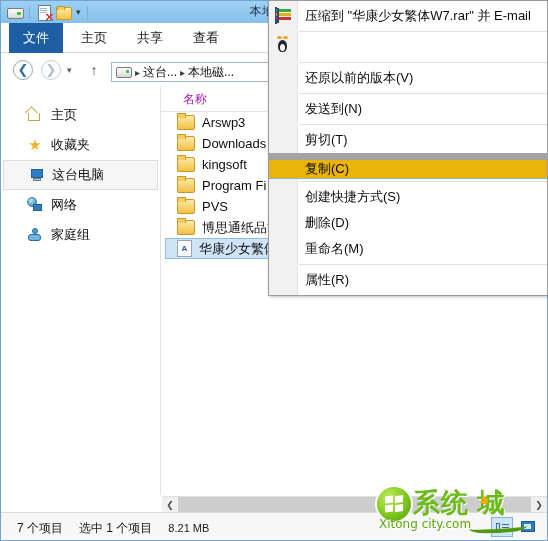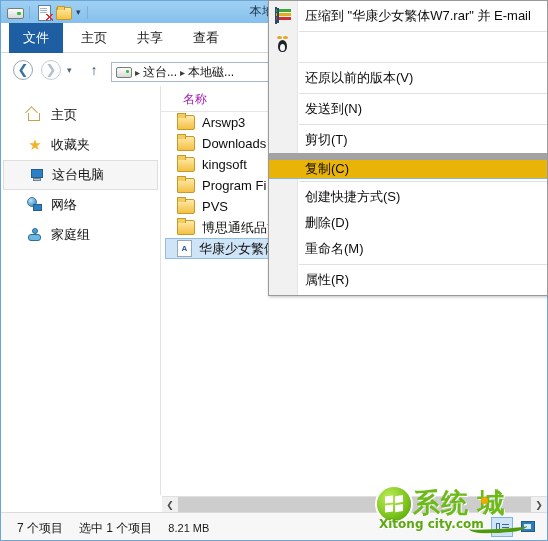--- a/index.html
+++ b/index.html
@@ -529,21 +529,21 @@
     position: absolute;
     left: 108px; top: 14px;
     width: 7px; height: 7px;
     border-radius: 50%;
     background: #f2a900;
   }
   .wm-en {
     position: absolute;
     left: 6px; top: 34px;
     font-size: 12px;
-    font-weight: bold;
+    font-weight: normal;
     color: #5ca80f;
     font-family: "DejaVu Sans", sans-serif;
     text-shadow: 1px 1px 0 #ffffff;
     white-space: nowrap;
   }
   .wm-swoosh {
     position: absolute;
     left: 96px; top: 36px;
     width: 58px; height: 10px;
     border-bottom: 4px solid #4e9a0a;

